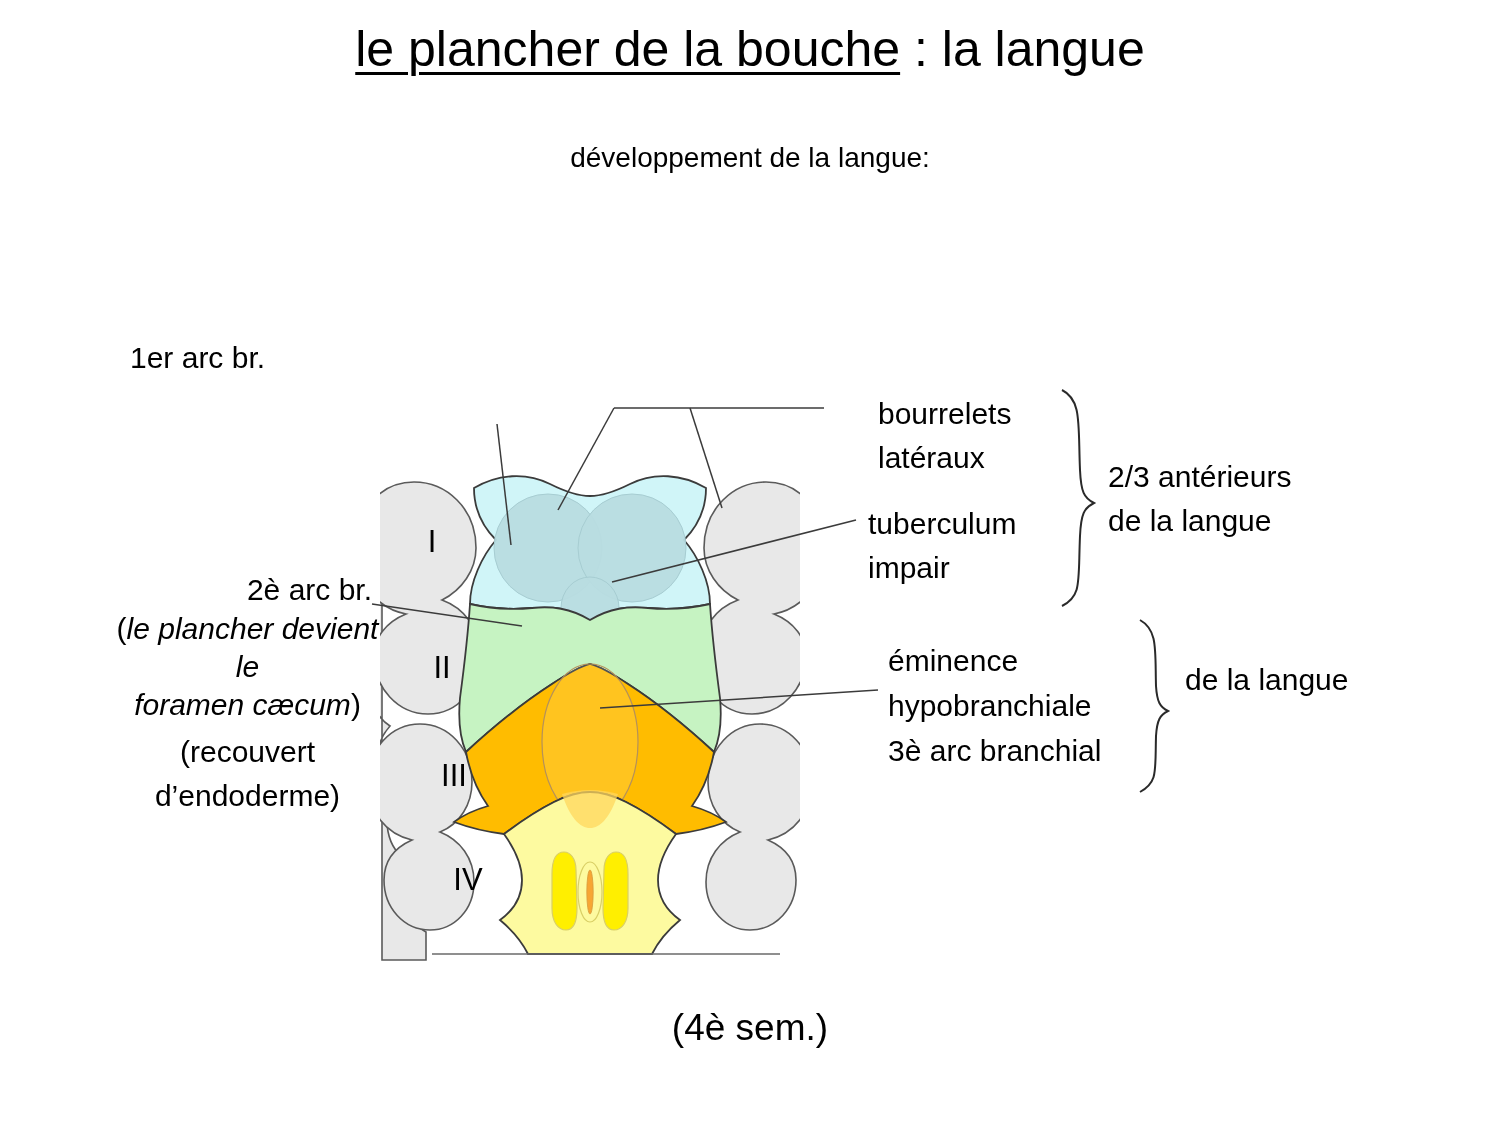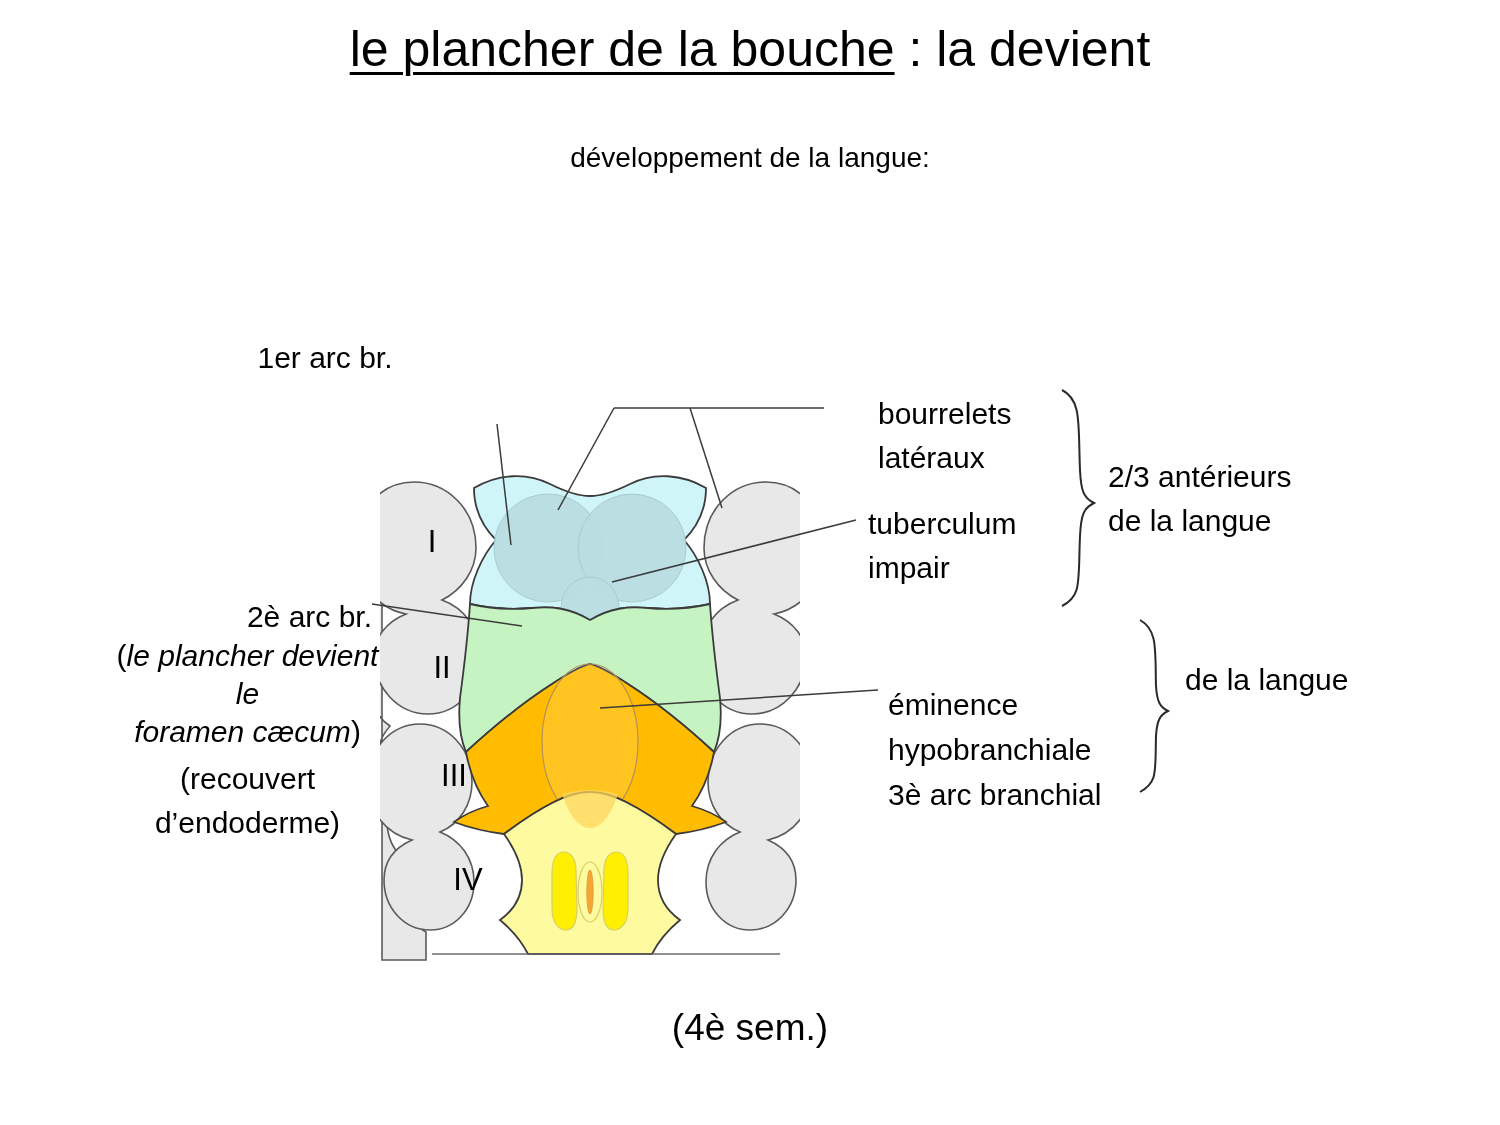--- a/index.html
+++ b/index.html
@@ -60,40 +60,40 @@
   .lbl .paren { font-style: normal; }
   .lbl .small-it {
     font-style: italic;
     font-size: 30px;
   }
 
   
   #label-arc1 {
     top: 338px; left: 130px;
     width: 390px;
-    text-align: center;
+    text-align: left;
     white-space: normal;
   }
   #label-arc1 .l1 { display: block; }
   #label-arc1 .l2 { display: block; font-style: italic; }
 
   #label-arc2 {
-    top: 597px; left: 105px;
+    top: 570px; left: 105px;
     width: 285px;
     text-align: center;
     white-space: normal;
   }
   #label-arc2 .l1 { display: block; text-align: right; padding-right: 18px; }
   #label-arc2 .l2 { display: block; line-height: 38px; }
   #label-arc2 .l3 { display: block; line-height: 44px; margin-top: 6px; }
 
   
   #label-bourrelets { top: 392px; left: 836px; line-height: 44px; margin-left: 42px; }
   #label-tuberculum { top: 502px; left: 868px; line-height: 44px; }
-  #label-eminence   { top: 638px; left: 888px; line-height: 45px; margin-top: 44px; }
+  #label-eminence   { top: 638px; left: 888px; line-height: 45px; }
 
   #label-two-thirds { top: 455px; left: 1108px; line-height: 44px; }
   #label-one-third  { top: 658px; left: 1185px; line-height: 44px; }
 
   #label-week {
     top: 1008px; left: 0; width: 1500px;
     text-align: center;
     font-size: 37px;
   }
 
@@ -113,21 +113,21 @@
   #braces-svg {
     position: absolute;
     left: 0; top: 0;
     pointer-events: none;
   }
 </style>
 </head>
 <body>
 
 <div id="slide-title">
-  <span class="underlined">le plancher de la bouche</span><span> : la devient</span>
+  <span class="underlined">le plancher de la bouche</span><span> : la langue</span>
 </div>
 
 <div id="slide-subtitle">
   <div>développement de la langue:</div>
 </div>
 
 <div class="lbl" id="label-arc1">
   <span class="l1">1er arc br.</span>
 </div>
 

